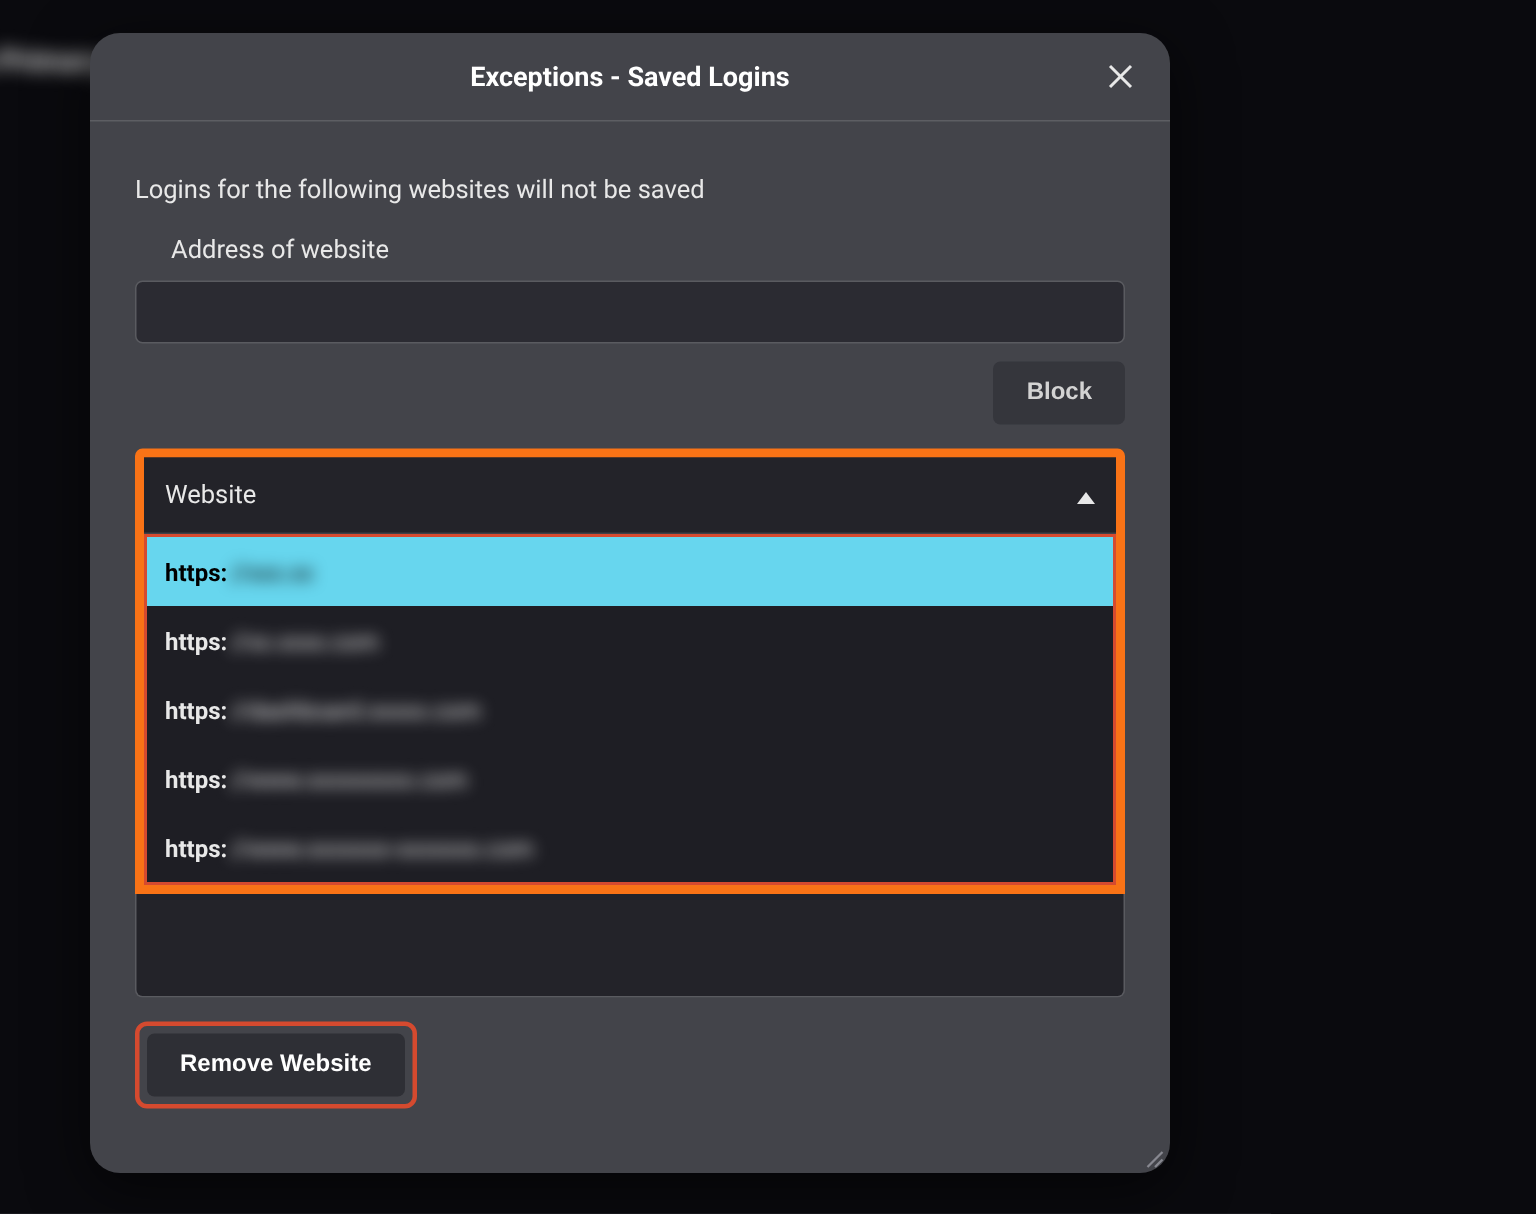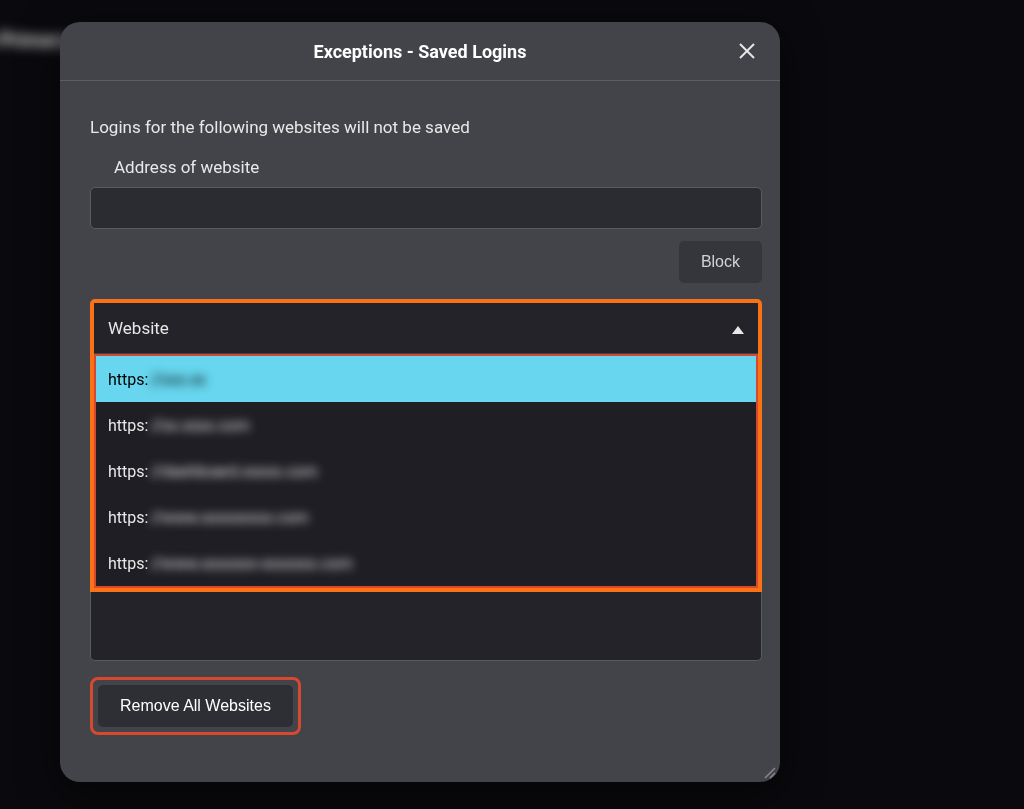--- a/index.html
+++ b/index.html
@@ -55,21 +55,21 @@
     width: 26px;
     height: 26px;
     display: flex;
     align-items: center;
     justify-content: center;
     cursor: pointer;
   }
   .close-btn svg { stroke: #e8e8e8; }
   .dialog-body {
     flex: 1;
-    padding: 36px 18px 20px 30px;
+    padding: 36px 30px 20px 30px;
     display: flex;
     flex-direction: column;
   }
   .desc {
     font-size: 17px;
     color: #e8e8e8;
     margin-bottom: 20px;
   }
   .addr-label {
     font-size: 17px;
@@ -94,34 +94,34 @@
     justify-content: flex-end;
     margin-top: 12px;
     margin-bottom: 16px;
   }
   .btn {
     background: #35363c;
     border: none;
     border-radius: 5px;
     color: #d3d3d3;
     font-size: 16px;
-    font-weight: 400;
+    font-weight: 700;
     padding: 12px 22px;
     cursor: pointer;
   }
   .btn-dark {
     background: #2e2f35;
     color: #ffffff;
   }
   .btn-primary {
     background: #3fc4ed;
     color: #0f2a34;
   }
   .list-container {
-    border: 4px solid #f97316;
+    border: 6px solid #f97316;
     border-radius: 5px 5px 0 0;
     background: #2b2b32;
     display: flex;
     flex-direction: column;
   }
   .list-header {
     background: #232329;
     height: 50px;
     display: flex;
     align-items: center;
@@ -146,21 +146,21 @@
     padding: 0 12px;
     font-size: 16px;
     color: #e8e8e8;
     cursor: pointer;
   }
   .list-item.selected {
     background: #67d6ee;
     color: #000;
   }
   .list-item .prefix {
-    font-weight: 400;
+    font-weight: 700;
   }
   .list-item .blurred {
     filter: blur(5px);
     margin-left: 2px;
     color: inherit;
   }
   .list-item.selected .blurred {
     color: #000;
   }
   .list-empty-space {
@@ -255,21 +255,21 @@
         <div class="list-item">
           <span class="prefix">https:</span>
           <span class="blurred">//www.xxxxxxx-xxxxxxx.com</span>
         </div>
       </div>
     </div>
     <div class="list-empty-space"></div>
 
     <div class="remove-row">
       <div class="remove-highlight">
-        <button class="btn btn-dark">Remove All Websites</button>
+        <button class="btn btn-dark">Remove Website</button>
       </div>
     </div>
 
 
   </div>
 
   <div class="resize-grip">
     <svg width="14" height="14" viewBox="0 0 14 14" fill="none" stroke-width="1.5">
       <line x1="3" y1="13" x2="13" y2="3"></line>
       <line x1="8" y1="13" x2="13" y2="8"></line>

